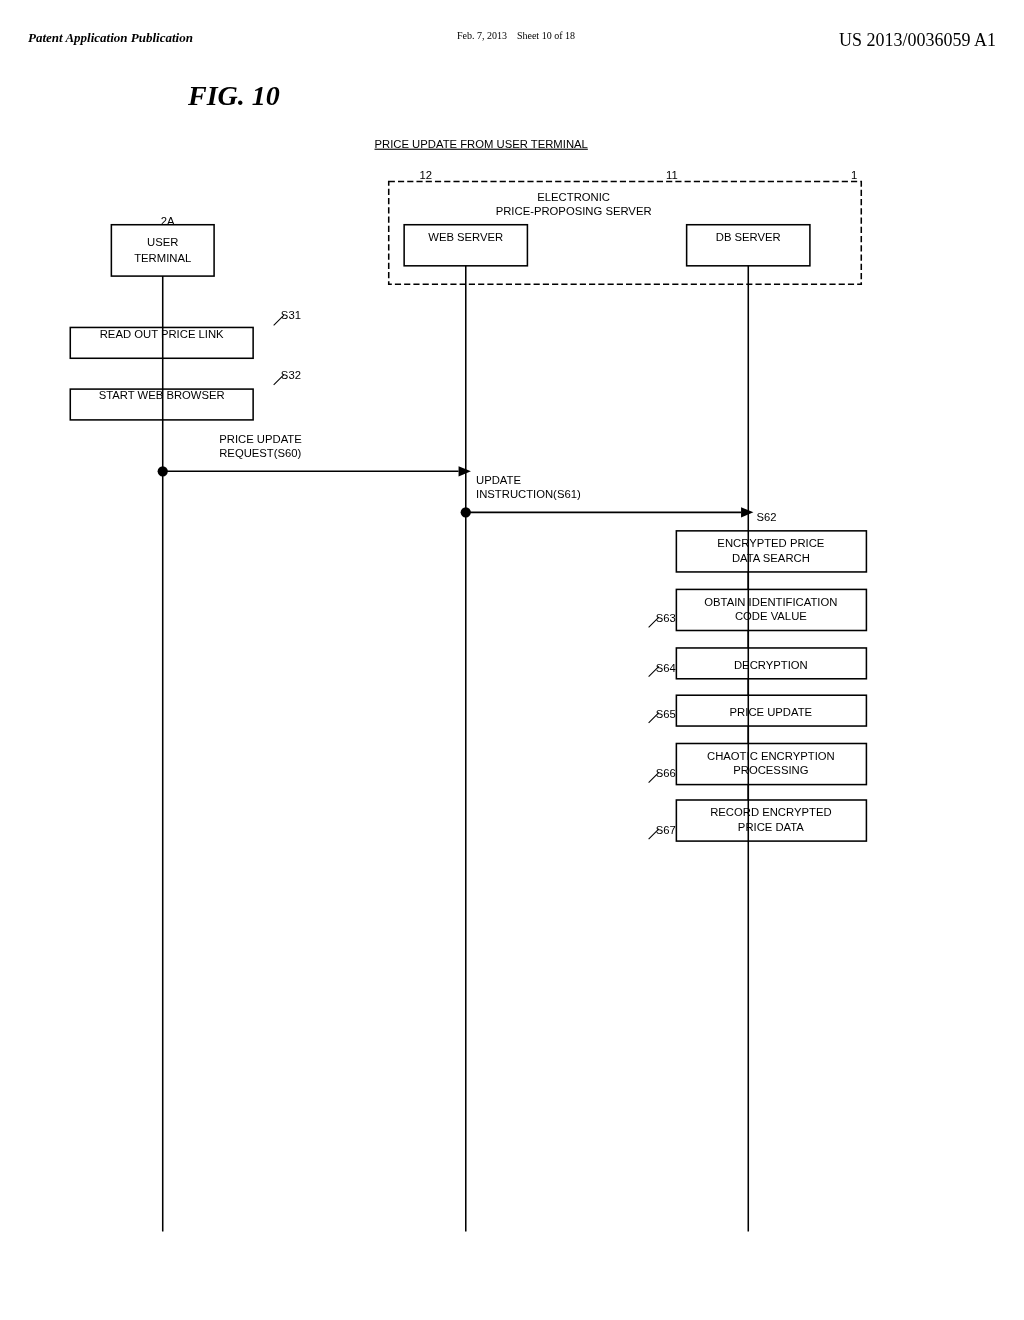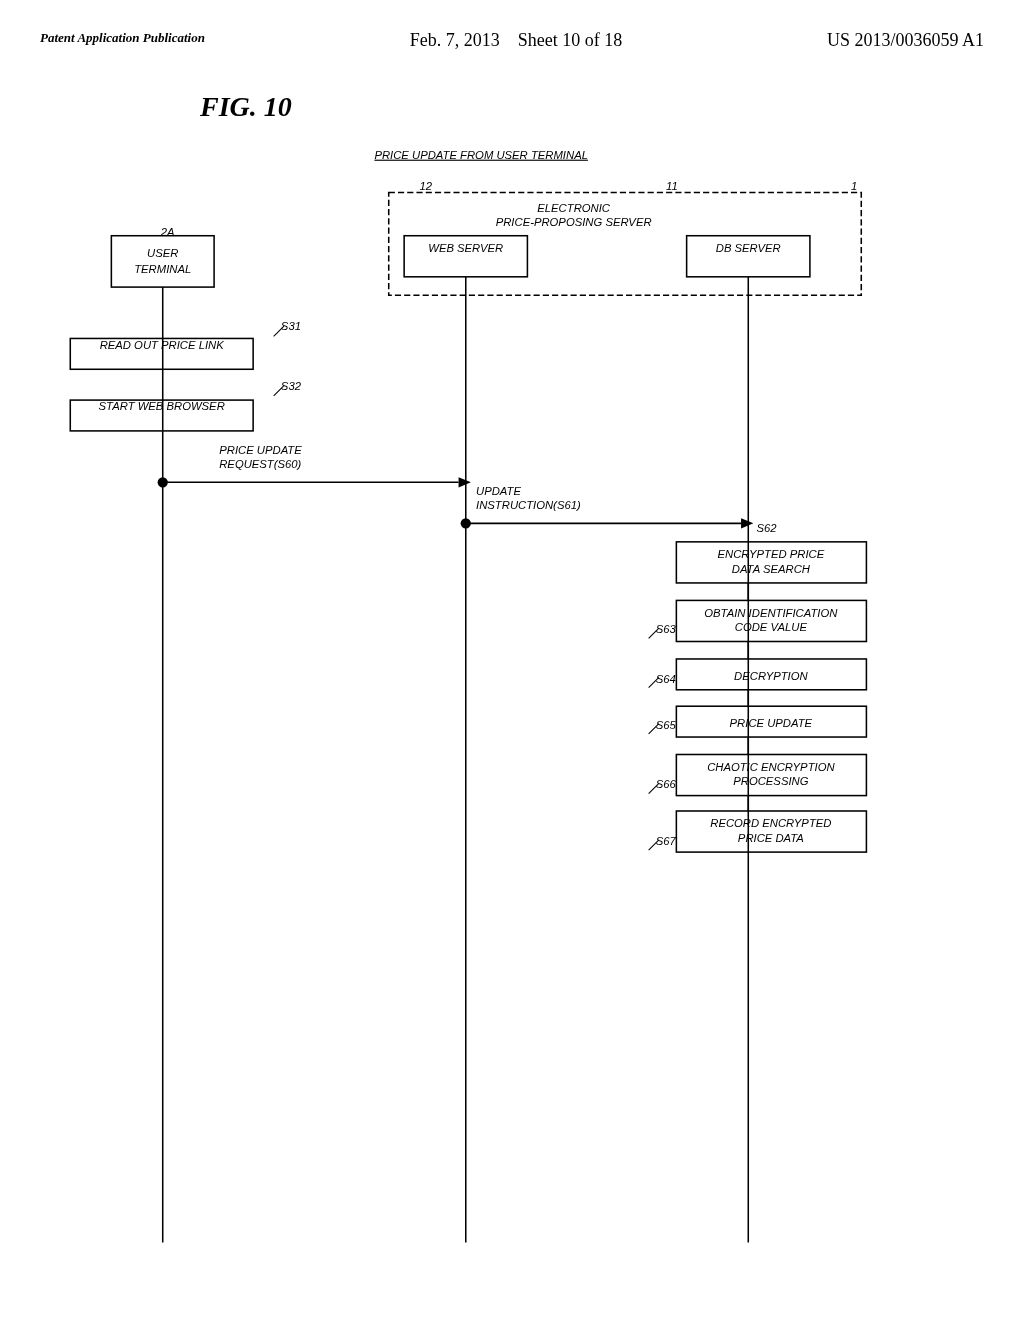--- a/index.html
+++ b/index.html
@@ -8,62 +8,61 @@
       font-family: 'Times New Roman', Times, serif;
       width: 1024px;
       min-height: 1320px;
       position: relative;
       overflow: hidden;
     }
 
     .page {
       width: 1024px;
       min-height: 1320px;
-      padding: 30px 40px;
+      padding: 30px 28px;
       position: relative;
     }
 
     .header {
       display: flex;
       justify-content: space-between;
       align-items: flex-start;
       margin-bottom: 20px;
       font-size: 13px;
     }
 
     .header-left {
       font-style: italic;
       font-weight: bold;
       font-size: 13px;
     }
 
     .header-center {
       text-align: left;
-      font-size: 18px;
+      font-size: 10px;
     }
 
     .header-right {
       font-size: 18px;
     }
 
     .fig-title {
       font-style: italic;
       font-size: 28px;
       font-weight: bold;
       margin-left: 160px;
-      margin-top: 40px;
+      margin-top: 29px;
       margin-bottom: 10px;
     }
 
     .diagram-area {
       position: relative;
       width: 100%;
       height: 1130px;
       margin-top: 10px;
-      font-style: italic;
     }
 
     
     .diagram-svg {
       position: absolute;
       top: 0;
       left: 0;
       width: 100%;
       height: 100%;
     }

